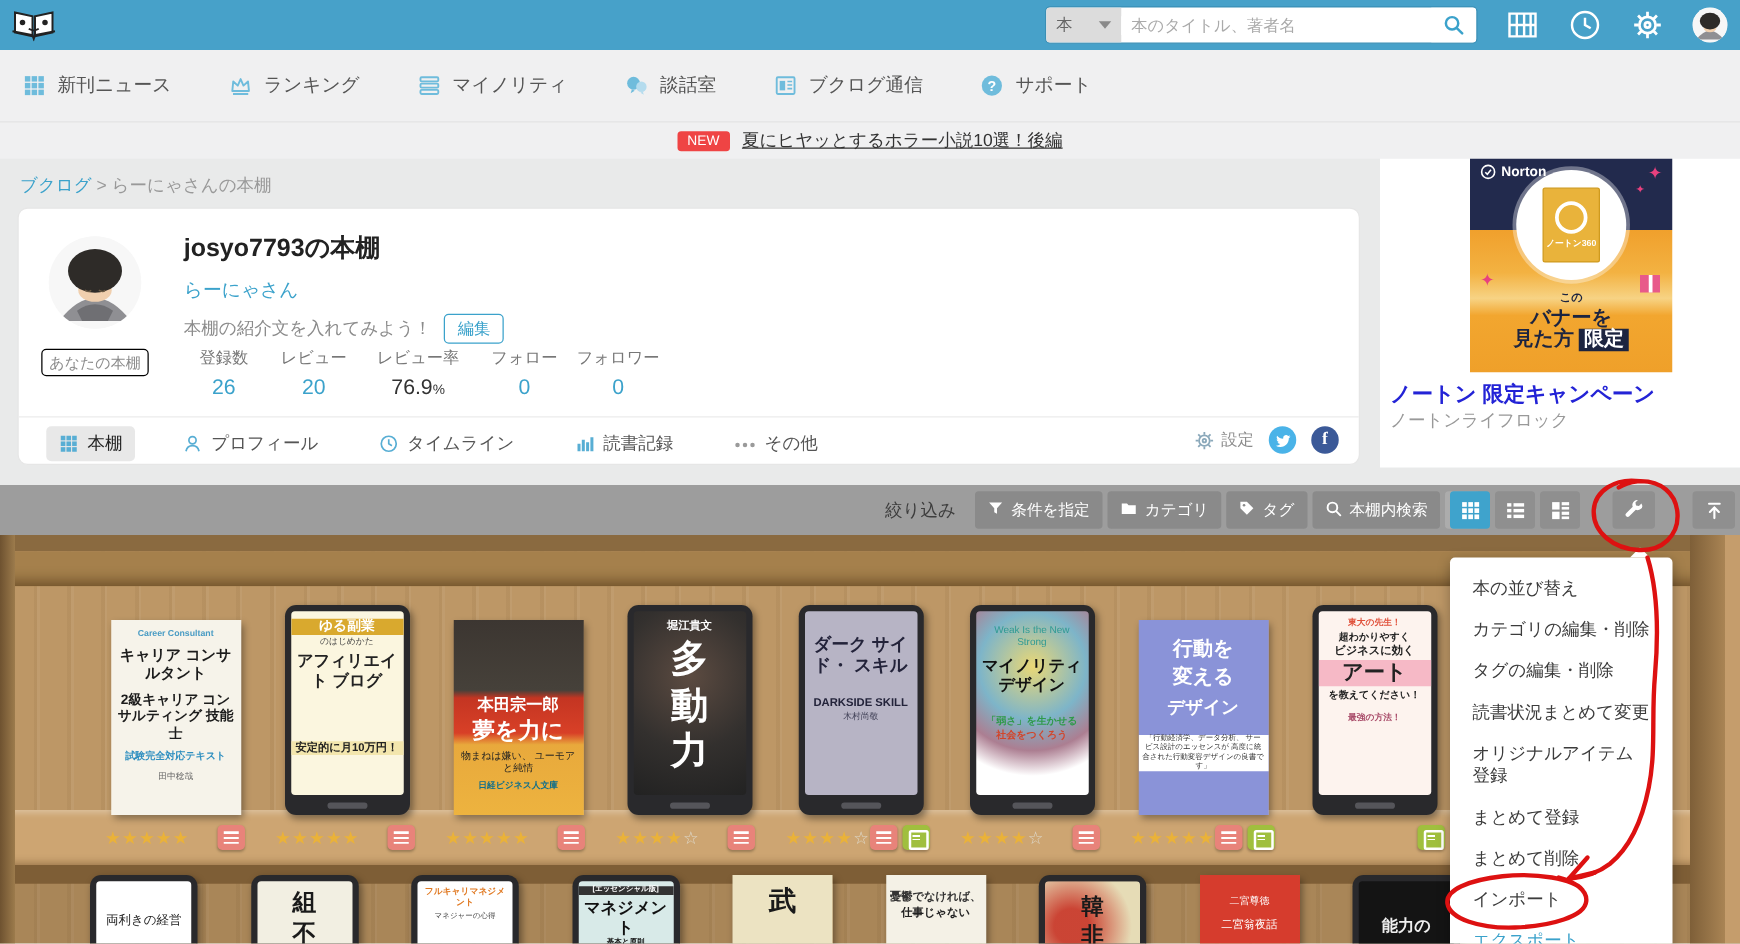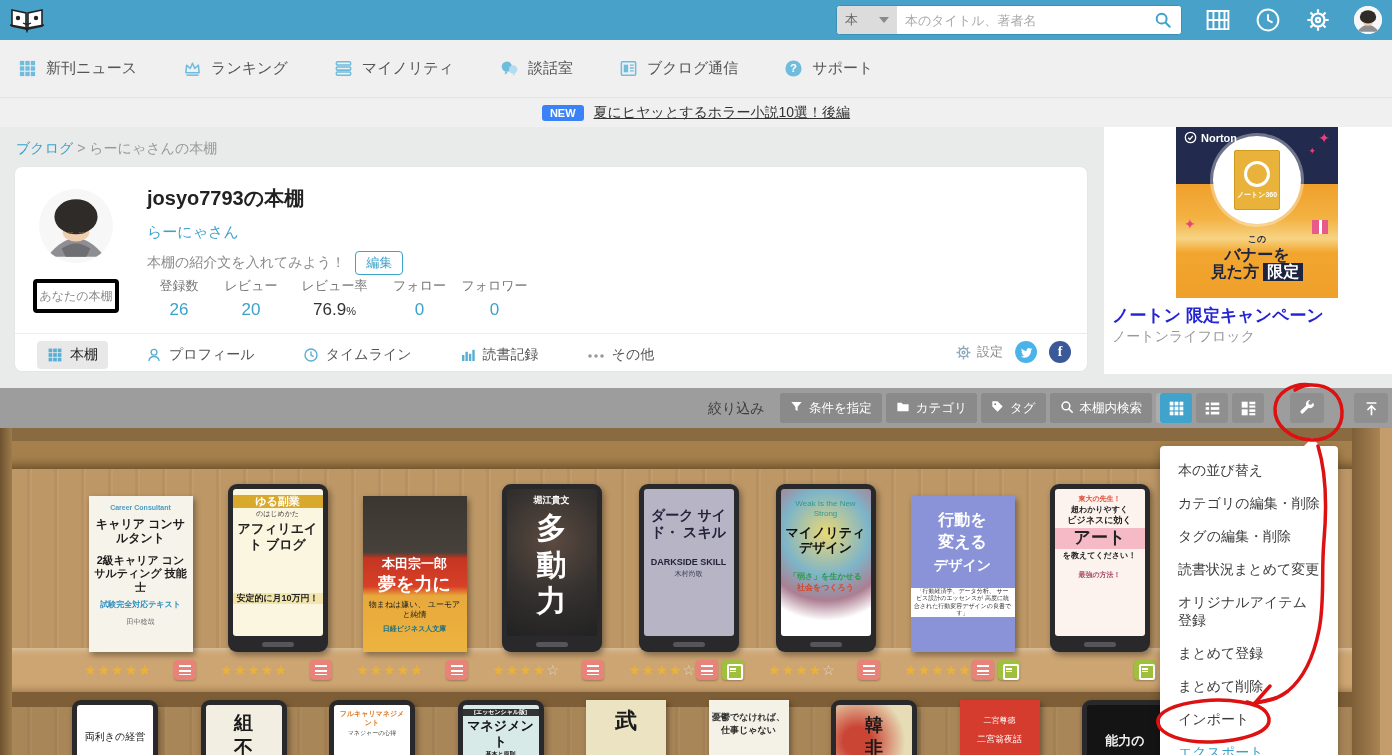--- a/index.html
+++ b/index.html
@@ -18,36 +18,36 @@
   .hdr-icons { position:absolute; right:10px; top:0; height:40px; display:flex; align-items:center; gap:22px; color:#fff; }
   .hdr-ic { width:28px; height:28px; display:flex; align-items:center; justify-content:center; cursor:pointer; }
   .avatar-sm { width:28px; height:28px; border-radius:50%; overflow:hidden; background:#f7f7f7; }
 
   
   .main-nav { position:absolute; left:0; top:40px; width:100%; height:57px; background:#f0f0f1; display:flex; align-items:center; gap:46px; padding-left:18px; z-index:4; }
   .nav-item { display:flex; align-items:center; gap:9px; color:#555; font-size:15px; cursor:pointer; }
   .nav-ic { color:#6fbcdc; display:flex; }
 
   .news-row { position:absolute; left:0; top:97px; width:100%; height:30px; background:#f0f0f1; border-top:1px solid #e3e3e3; display:flex; align-items:center; justify-content:center; gap:10px; z-index:4; }
-  .new-badge { background:#3b82f6; color:#fff; font-size:11px; font-weight:bold; padding:2px 8px; border-radius:3px; }
+  .new-badge { background:#ef4444; color:#fff; font-size:11px; font-weight:normal; padding:2px 8px; border-radius:3px; }
   .news-link { color:#333; font-size:14px; text-decoration:underline; cursor:pointer; }
 
   
   .breadcrumb { position:absolute; left:16px; top:140px; font-size:14px; color:#999; }
   .bc-home { color:#3ba2cb; cursor:pointer; }
 
   
   .profile-card { position:absolute; left:14px; top:166px; width:1074px; height:206px; background:#fff; border-radius:8px; border:1px solid #e6e6e6; z-index:3; }
   .avatar-lg { position:absolute; left:24px; top:22px; width:74px; height:74px; border-radius:50%; overflow:hidden; background:#f7f7f7; }
   .shelf-title { position:absolute; left:132px; top:18px; font-size:20px; font-weight:bold; color:#222; }
   .username { position:absolute; left:132px; top:56px; font-size:15px; color:#3ba2cb; cursor:pointer; }
   .intro-row { position:absolute; left:132px; top:84px; display:flex; align-items:center; gap:10px; }
   .intro-text { font-size:14px; color:#8b8b8b; }
   .edit-btn { border:1px solid #3ba2cb; color:#3ba2cb; background:#fff; font-size:13px; padding:2px 10px; border-radius:4px; cursor:pointer; }
-  .your-shelf { position:absolute; left:18px; top:112px; width:86px; height:34px; border:4px solid #000000; border-radius:4px; color:#8b8b8b; font-size:12px; display:flex; align-items:center; justify-content:center; background:#fff; }
+  .your-shelf { position:absolute; left:18px; top:112px; width:86px; height:22px; border:1px solid #000000; border-radius:4px; color:#8b8b8b; font-size:12px; display:flex; align-items:center; justify-content:center; background:#fff; }
   .stats-row { position:absolute; left:128px; top:110px; display:flex; }
   .stat { text-align:center; }
   .stat-label { font-size:13px; color:#777; }
   .stat-value { font-size:17px; color:#3ba2cb; margin-top:5px; cursor:pointer; }
   .stat-value.plain { color:#333; cursor:default; }
   .stat-suffix { font-size:11px; }
   .card-divider { position:absolute; left:0; top:166px; width:100%; height:1px; background:#ececec; }
   .tabs-row { position:absolute; left:22px; top:172px; height:32px; display:flex; align-items:center; gap:28px; }
   .tab { display:flex; align-items:center; gap:7px; font-size:14px; color:#555; cursor:pointer; padding:5px 10px; border-radius:4px; }
   .tab.active { background:#e8e8e8; color:#222; }

